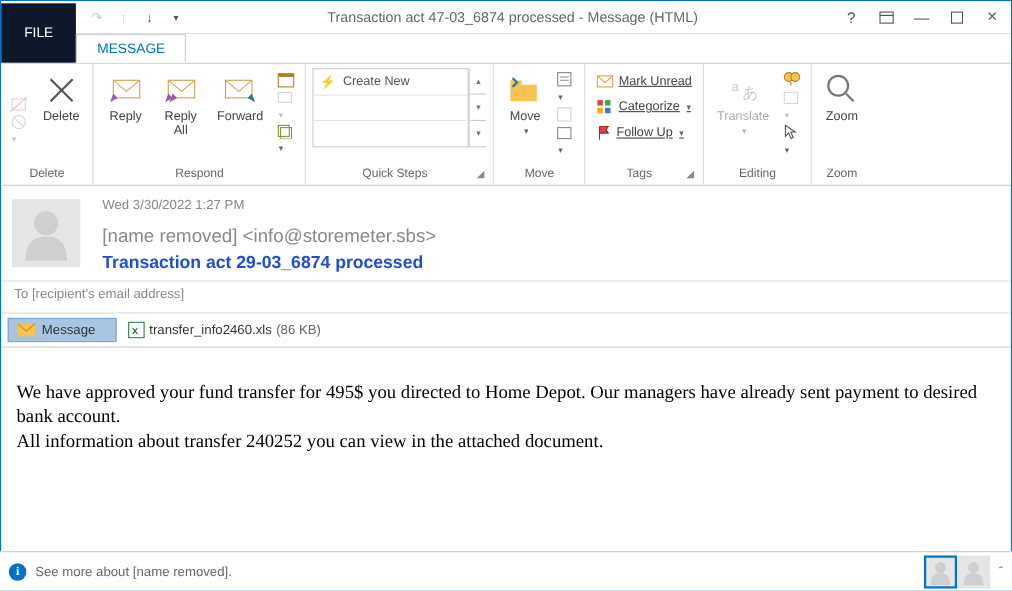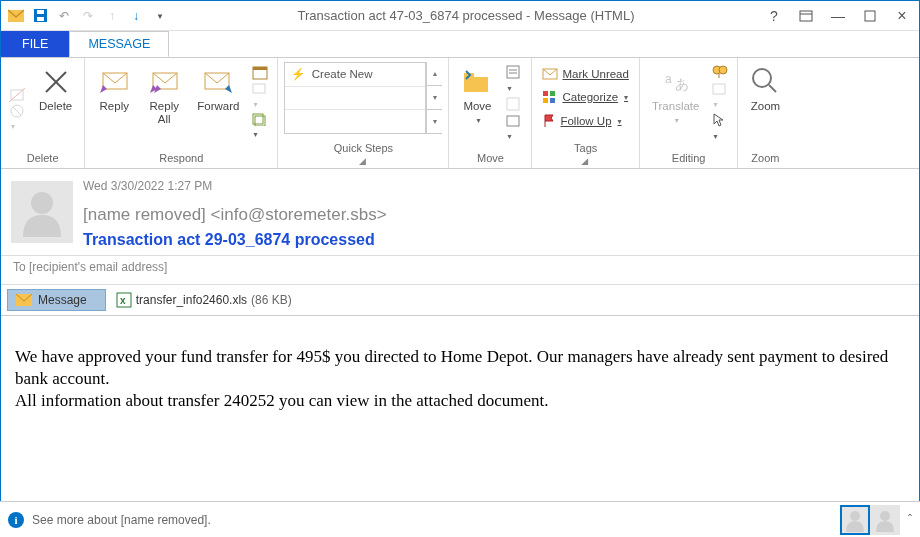--- a/index.html
+++ b/index.html
@@ -9,45 +9,45 @@
   .titlebar { height: 30px; background: #fff; display: flex; align-items: center; padding: 0 4px; border-bottom: 1px solid #e1e1e1; }
   .qat { display: flex; align-items: center; gap: 2px; }
   .qat-item { width: 22px; height: 22px; display: flex; align-items: center; justify-content: center; color: #0173c7; }
   .title-text { flex: 1; text-align: center; font-size: 13px; color: #666; }
   .winctrl { display: flex; gap: 6px; align-items: center; }
   .winctrl span { width: 26px; height: 22px; display: flex; align-items: center; justify-content: center; color: #555; font-size: 14px; }
   
   
   .tabs { height: 26px; display: flex; align-items: flex-end; background: #fff; }
   .tab { padding: 5px 18px; font-size: 12.5px; color: #0173c7; border: 1px solid transparent; cursor: pointer; }
-  .tab.file { background: #1d4ed8; color: #fff; padding: 5px 20px; }
+  .tab.file { background: #0f172a; color: #fff; padding: 19px 20px; }
   .tab.active { border: 1px solid #ccc; border-bottom: 1px solid #fff; background: #fff; }
   
   
   .ribbon { height: 112px; border-top: 1px solid #ccc; border-bottom: 1px solid #ccc; display: flex; background: #fff; }
   .rgroup { border-right: 1px solid #ddd; display: flex; flex-direction: column; justify-content: space-between; padding: 4px 6px 2px 6px; }
   .rgroup-body { display: flex; align-items: flex-start; gap: 4px; flex: 1; }
   .rgroup-label { text-align: center; font-size: 11px; color: #666; padding: 2px 0; }
   .bigbtn { display: flex; flex-direction: column; align-items: center; justify-content: flex-start; padding: 2px 6px; gap: 2px; min-width: 42px; }
   .bigbtn .icon { height: 34px; display: flex; align-items: center; justify-content: center; }
   .bigbtn .lbl { font-size: 11.5px; color: #444; text-align: center; line-height: 13px; }
   .smallstack { display: flex; flex-direction: column; gap: 2px; padding: 2px 2px; }
   .smallbtn { display: flex; align-items: center; gap: 4px; font-size: 11.5px; color: #444; padding: 2px 2px; white-space: nowrap; text-decoration: underline; }
   .drop { font-size: 8px; color: #666; margin-left: 2px; }
   .qs-box { width: 142px; height: 72px; border: 1px solid #ccc; display: flex; flex-direction: column; }
   .qs-row { flex: 1; border-bottom: 1px solid #e5e5e5; display: flex; align-items: center; padding: 0 6px; font-size: 11.5px; color: #555; }
   .qs-row:last-child { border-bottom: none; }
   .qs-scroll { width: 16px; border-left: 1px solid #ccc; display: flex; flex-direction: column; }
   .qs-scroll div { flex: 1; border-bottom: 1px solid #ccc; display: flex; align-items: center; justify-content: center; font-size: 8px; color: #777; }
   .qs-wrap { display: flex; }
   .launcher { font-size: 9px; color: #888; float: right; margin-right: 2px; }
-  .grlabel-row { display: flex; justify-content: center; align-items: center; flex-direction: column; }
-  
-  
-  .msg-header { padding: 10px 10px 6px 10px; display: flex; gap: 10px; border-bottom: 1px solid #ddd; }
+  .grlabel-row { display: flex; justify-content: center; align-items: center; }
+  
+  
+  .msg-header { padding: 10px 10px 6px 10px; display: flex; gap: 20px; border-bottom: 1px solid #ddd; }
   .avatar { width: 62px; height: 62px; background: #e5e5e5; display: flex; align-items: center; justify-content: center; margin-top: 2px; }
   .msg-meta { flex: 1; }
   .msg-date { font-size: 12px; color: #888; }
   .msg-from { font-size: 17px; color: #888; margin-top: 12px; }
   .msg-subj { font-size: 16px; color: #1d4ed8; margin-top: 6px; font-weight: bold; }
   .to-row { padding: 4px 12px 10px 12px; font-size: 12px; color: #888; border-bottom: 1px solid #ddd; }
   .to-row .lbl { }
   
   
   .attach-bar { display: flex; align-items: center; gap: 6px; padding: 4px 6px; border-bottom: 1px solid #ccc; }

